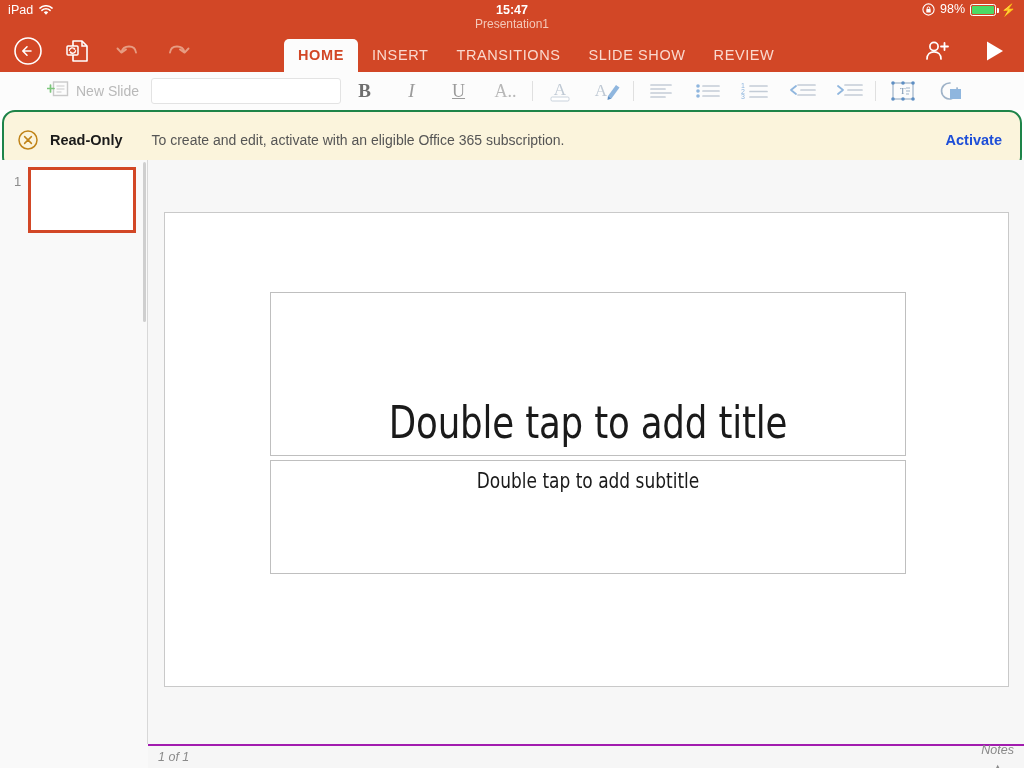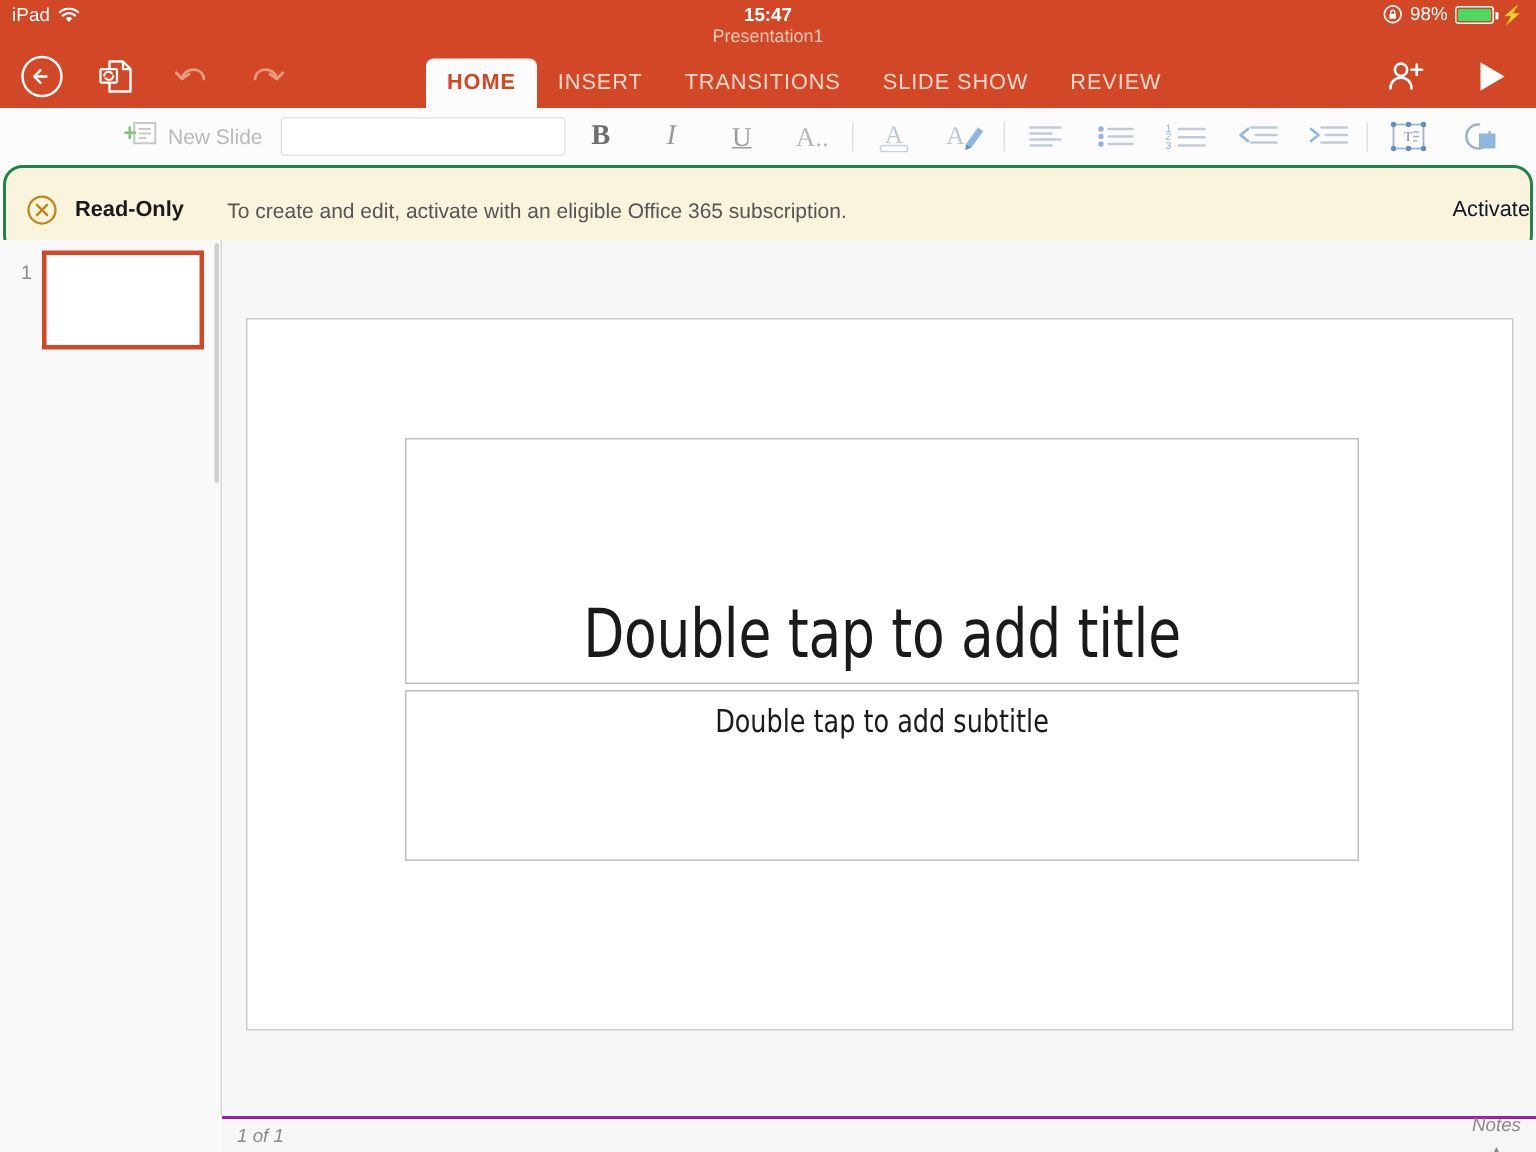--- a/index.html
+++ b/index.html
@@ -54,21 +54,21 @@
     white-space:nowrap;
   }
   .tab.active {
     background:#FCFCFC; color:#D24726; font-weight:bold;
     border-radius:5px 5px 0 0;
   }
 
   
   .ribbon {
     position:absolute; top:72px; left:0; width:1024px; height:38px;
-    background:#FCFCFC; display:flex; align-items:center;padding-left:36px;
+    background:#FCFCFC; display:flex; align-items:center;
   }
   .newslide { display:flex; align-items:center; gap:7px; margin-left:47px; cursor:pointer; }
   .newslide-label { font-size:14px; color:#B9B9B9; }
   .fontbox {
     margin-left:12px; display:flex; align-items:stretch;
     height:26px; width:190px; border:1px solid #E3E3E3; border-radius:3px; background:#fff;
   }
   .fontname { flex:1; border-right:1px solid #E8E8E8; }
   .fontsize { width:48px; }
   .rb-btn { width:47px; height:34px; display:flex; align-items:center; justify-content:center; cursor:pointer; }
@@ -80,21 +80,21 @@
 
   
   .banner {
     position:absolute; top:110px; left:2px; width:1020px; height:60px;
     background:#FBF4DC; border:2.5px solid #1E8449; border-radius:13px;
     display:flex; align-items:center;
   }
   .banner-x { margin-left:12px; width:24px; height:24px; cursor:pointer; display:flex; align-items:center; justify-content:center;}
   .banner-title { margin-left:10px; font-size:14.5px; font-weight:bold; color:#1A1A1A; }
   .banner-msg { margin-left:29px; font-size:14px; color:#555555; }
-  .banner-action { margin-left:auto; font-size:14.5px; font-weight:normal; color:#0f172a; cursor:pointer; }
+  .banner-action { margin-left:auto; margin-right:18px; font-size:14.5px; font-weight:bold; color:#1d4ed8; cursor:pointer; }
 
   
   .sidebar {
     position:absolute; top:160px; left:0; width:148px; height:584px;
     background:#F9F9F9; border-right:1px solid #D8D8D8;
   }
   .thumb-row { position:absolute; top:4px; left:0; width:148px; height:72px; }
   .thumb-num { position:absolute; left:14px; top:10px; font-size:13px; color:#8C8C8C; }
   .thumb {
     position:absolute; left:28px; top:3px; width:108px; height:66px;

